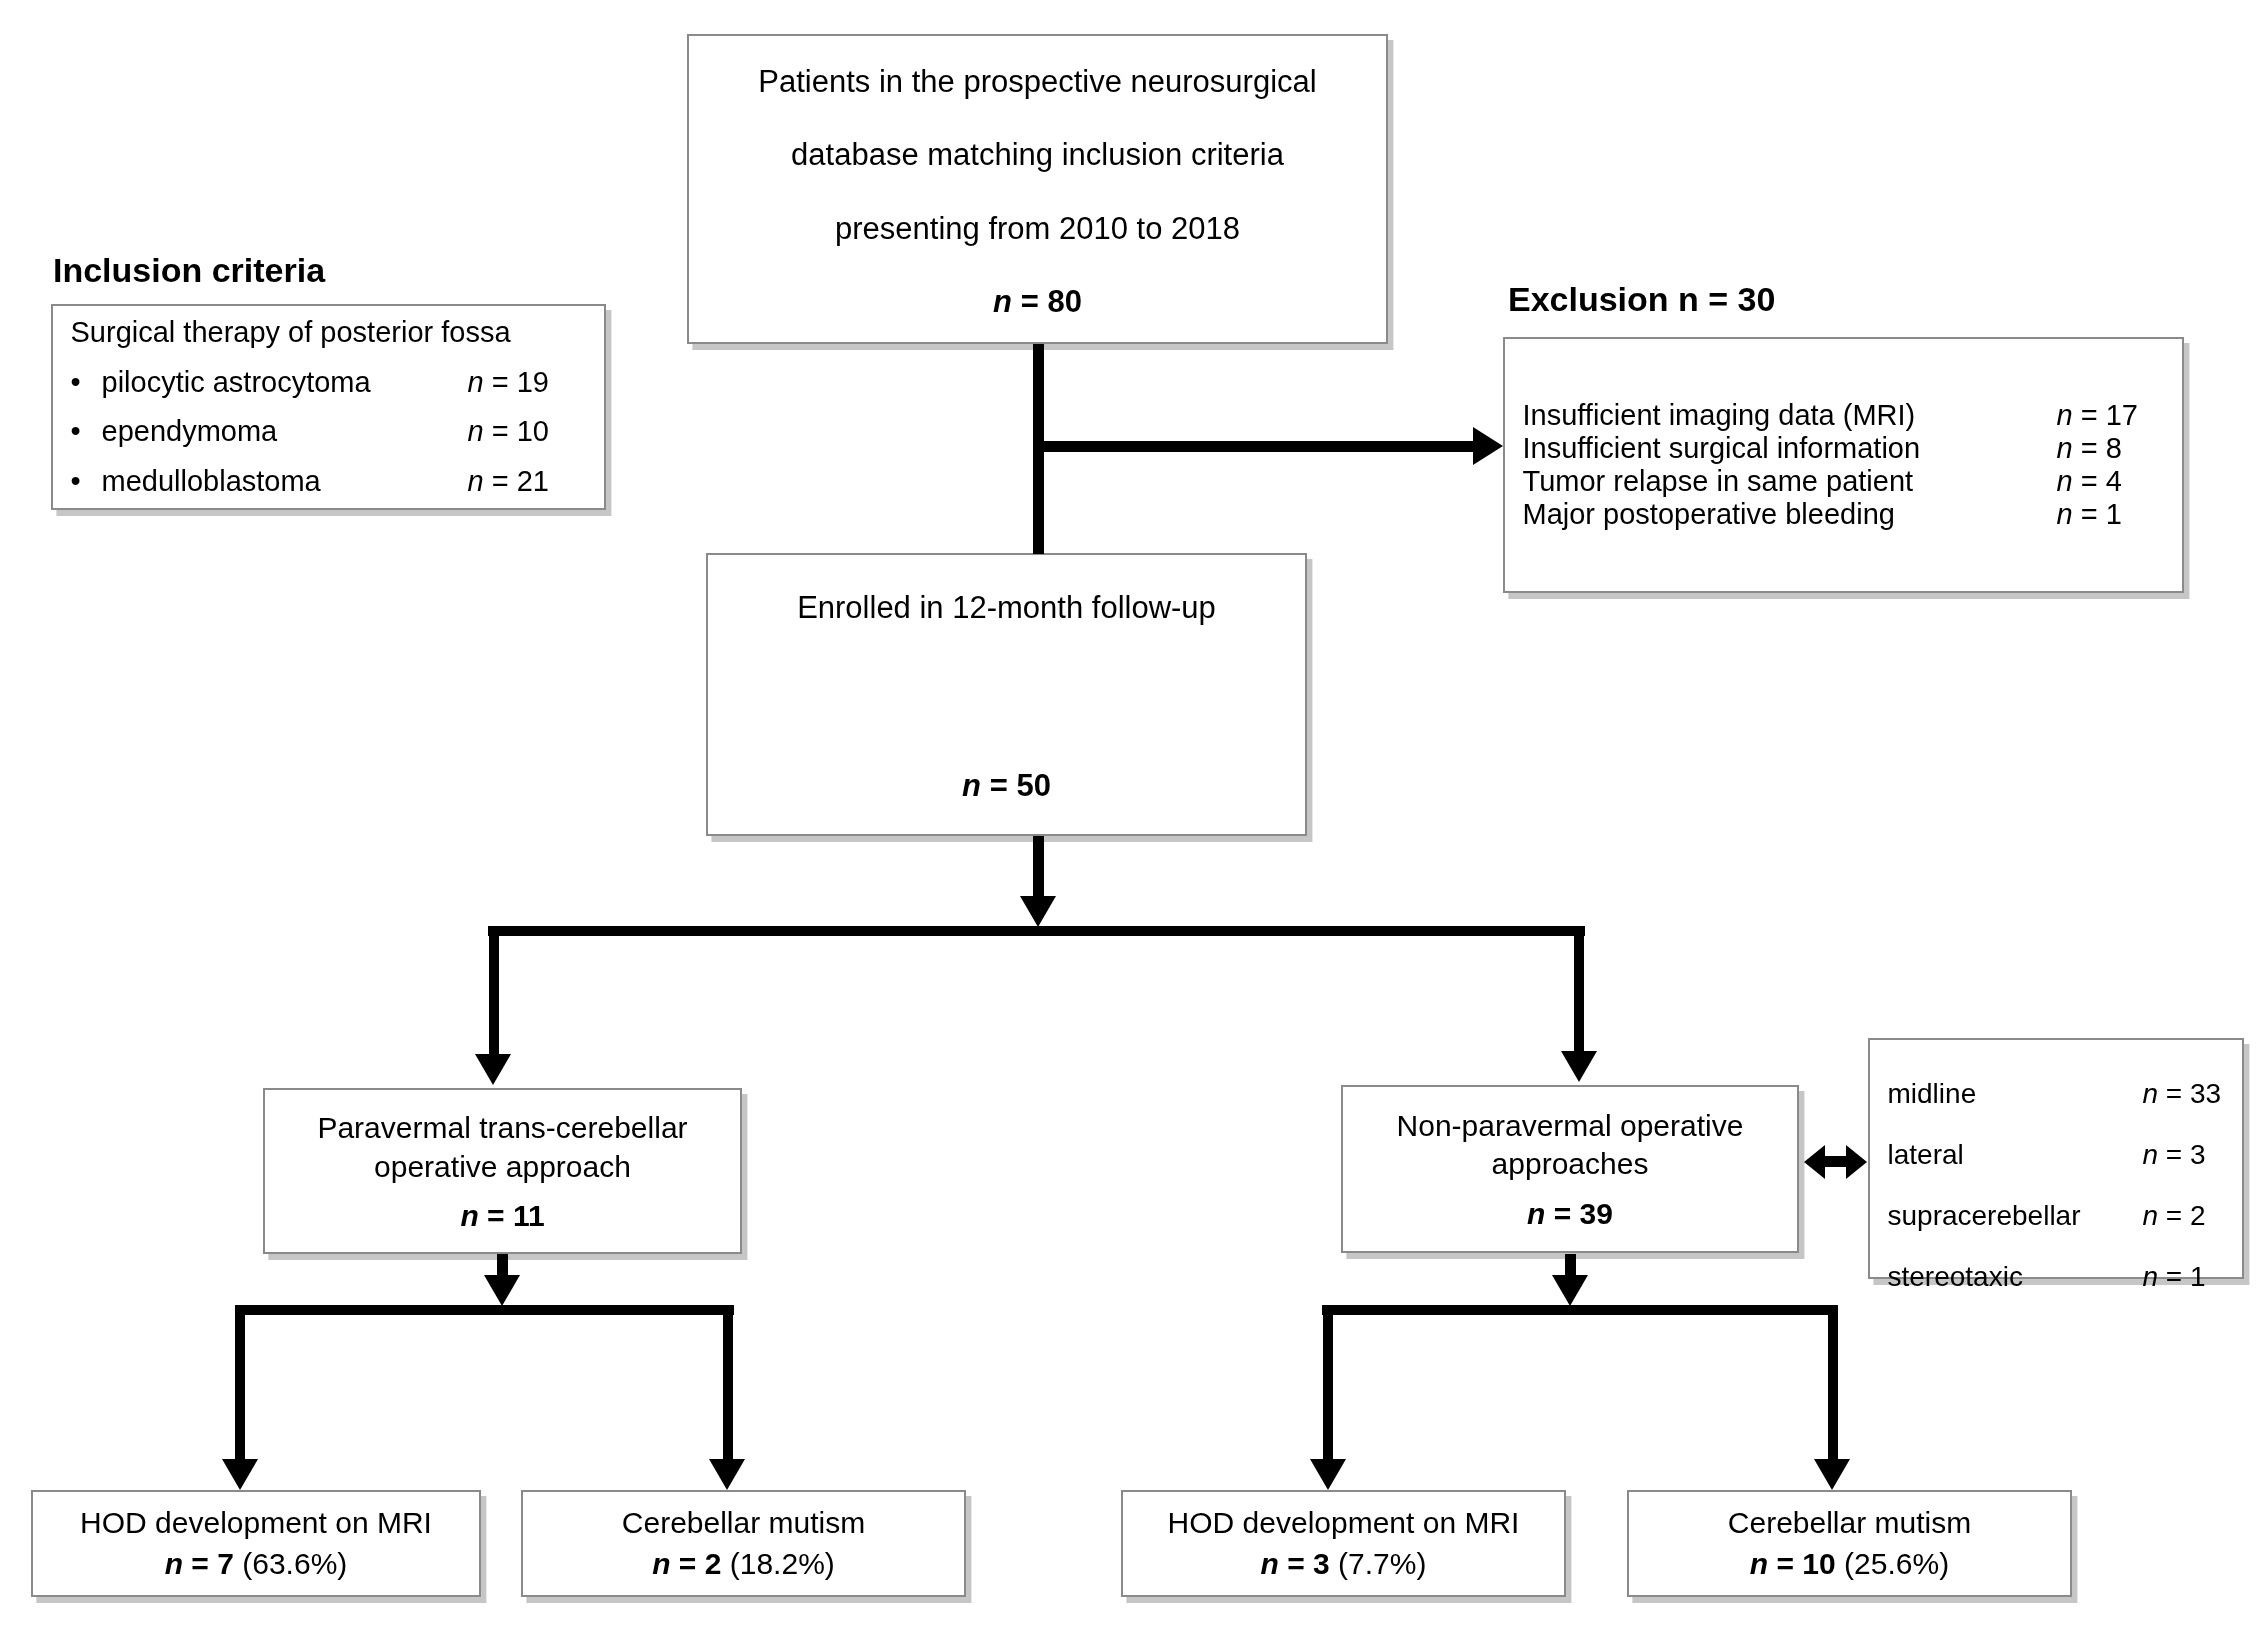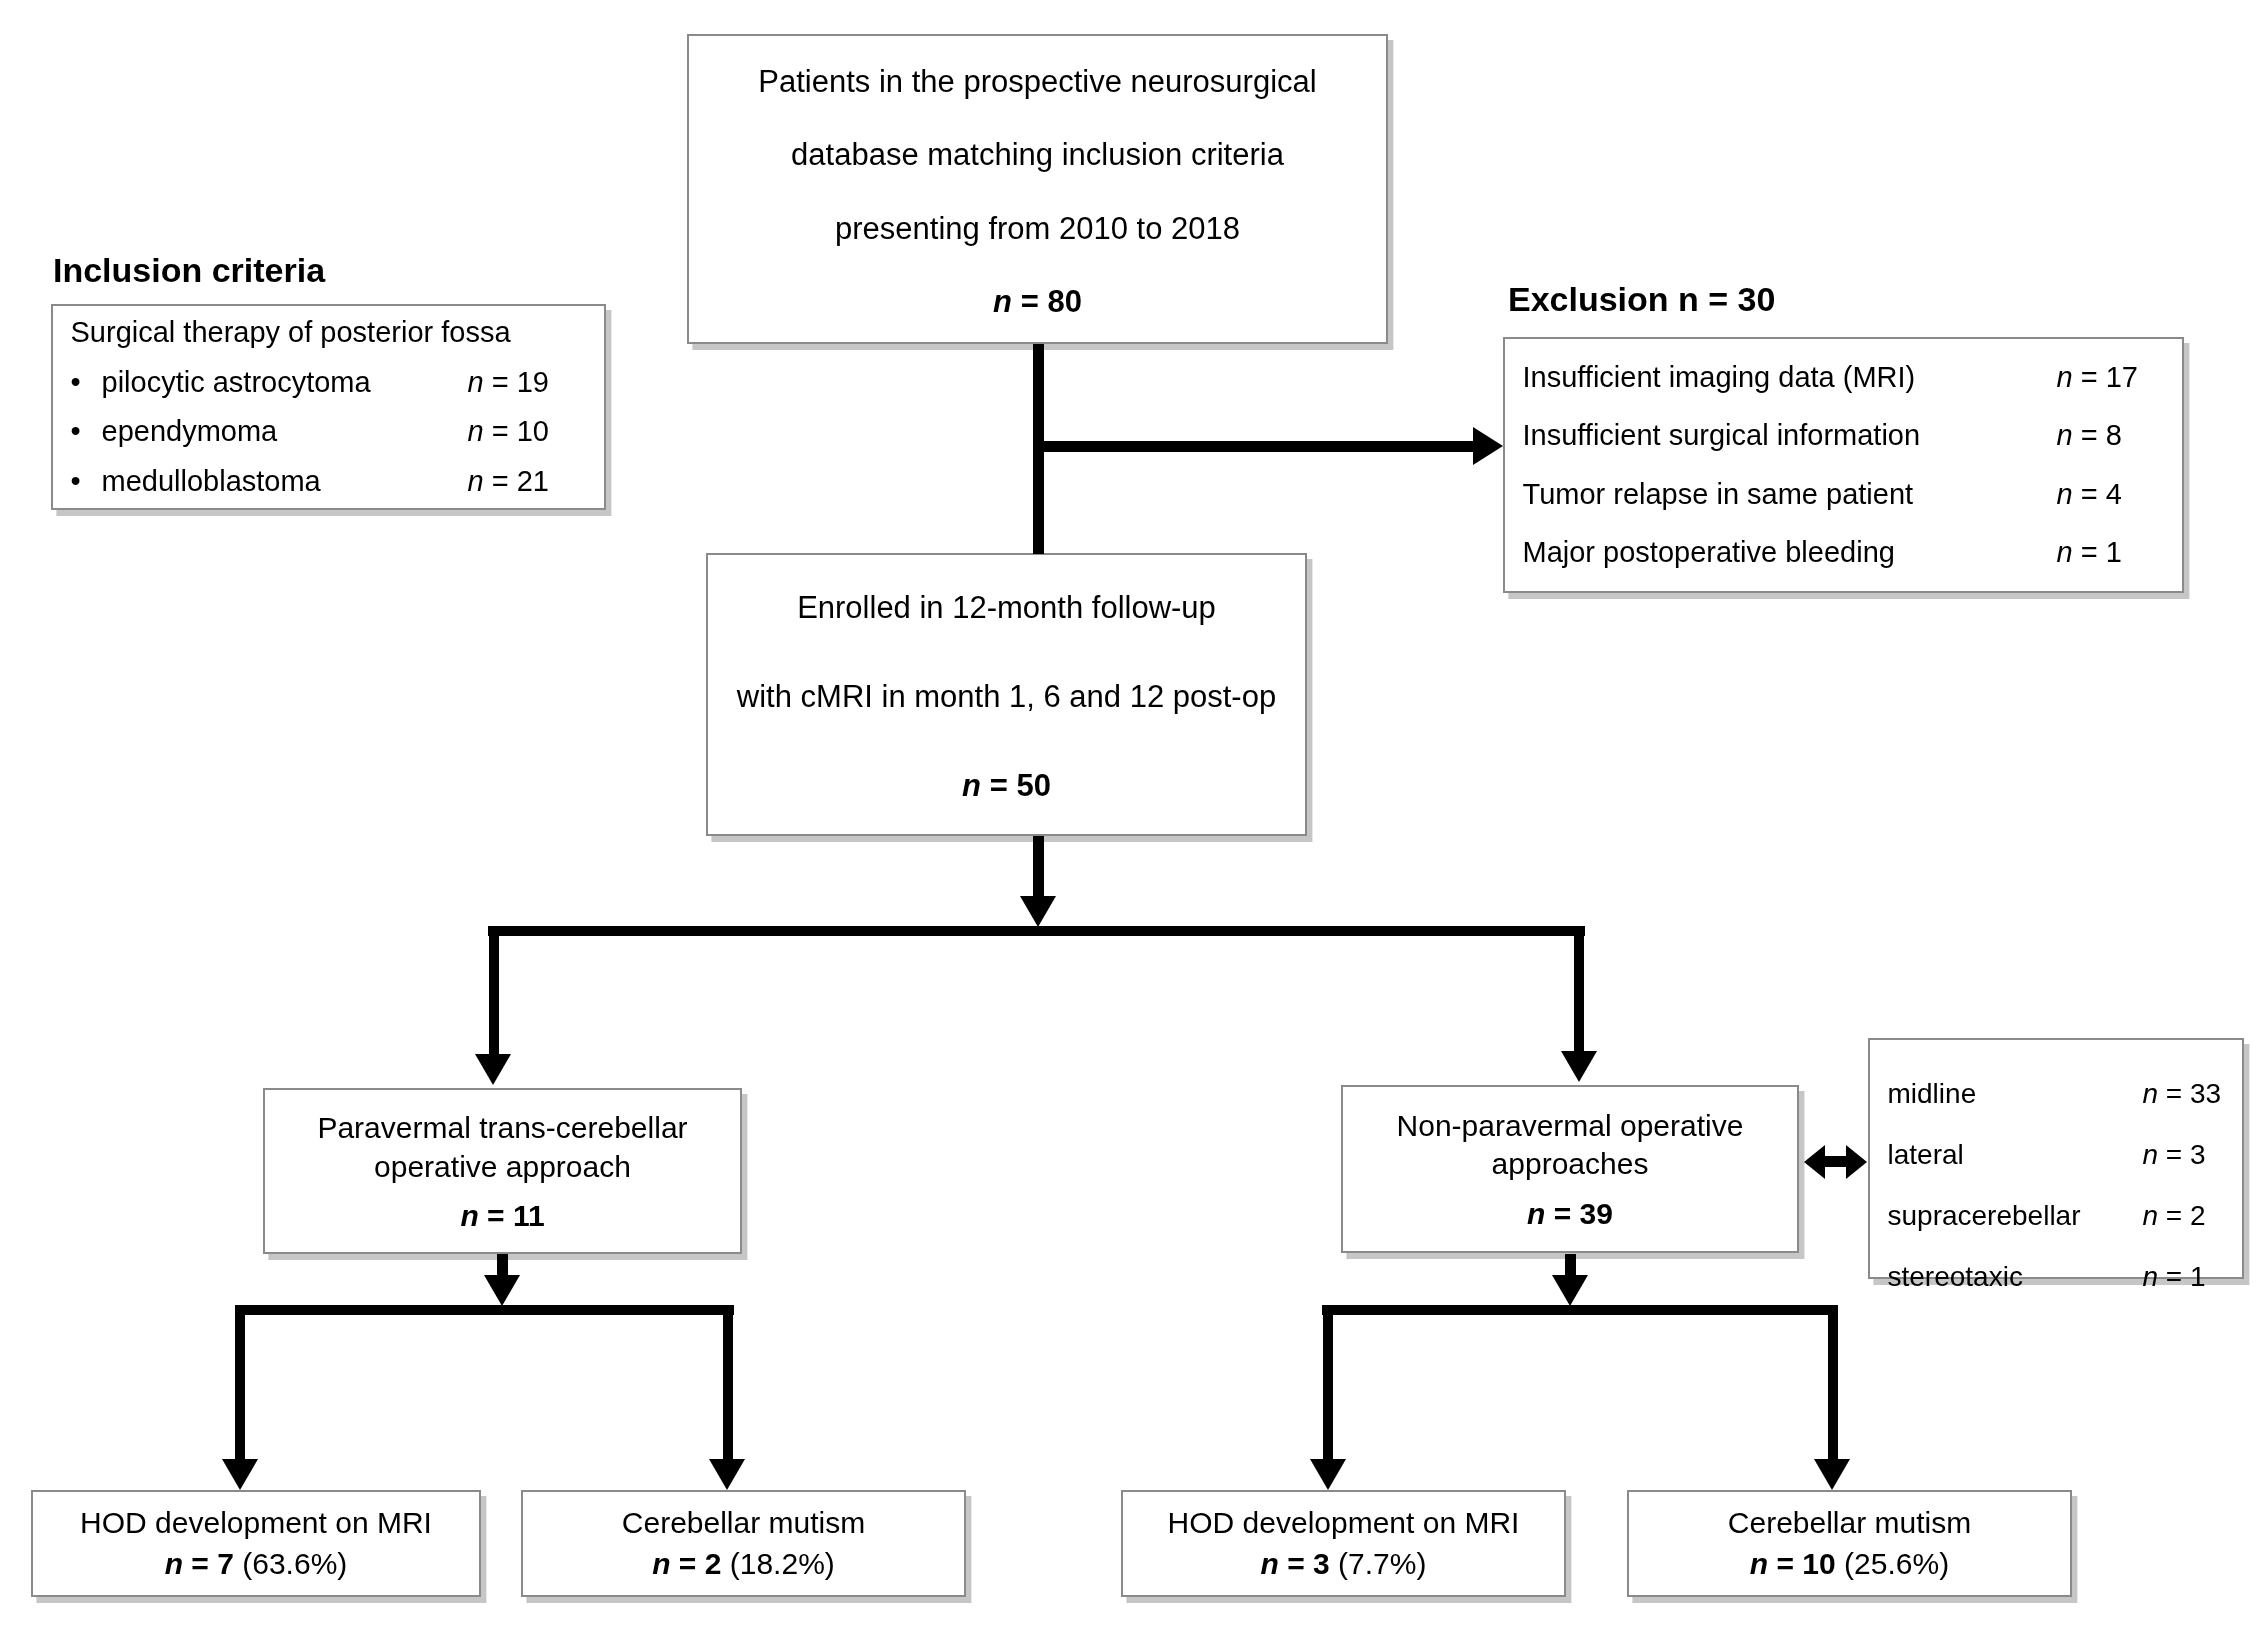--- a/index.html
+++ b/index.html
@@ -28,21 +28,21 @@
   .lrow { display:grid; align-items:center; }
   .exc-row  { grid-template-columns:1fr 108px; font-size:29px; }
   .side-row { grid-template-columns:1fr 82px; font-size:28px;margin-top:29px; }
   .inc-head { font-size:29px; }
   .inc-row  { grid-template-columns:31px 1fr 119px; font-size:29px; }
   .nowrap { white-space:nowrap; overflow:hidden; }
 
   .top-box   { left:687px; top:34px;  width:701px; height:310px; font-size:31px; justify-content:space-between; padding:28px 12px 21.6px; }
   .mid-box   { left:706px; top:553px; width:601px;  height:283px; font-size:31px; justify-content:space-between; padding:35px 10.8px 30px; }
   .inc-box   { left:51px;   top:304px; width:555px;  height:206px;gap:16px; }
-  .exc-box   { left:1503px; top:337px; width:681px; height:256px; }
+  .exc-box   { left:1503px; top:337px; width:681px; height:256px;justify-content:center; }
   .side-box  { left:1868px; top:1038px; width:376px; height:241px; }
   .branch    { font-size:30px; justify-content:space-evenly; padding:6.7px 8px; }
   .lbranch   { left:263px;  top:1088px; width:479px; height:166px; }
   .rbranch   { left:1341px; top:1085px; width:458px; height:168px;text-align:center; }
   .outcome   { font-size:30px; justify-content:space-evenly; padding:8px 6.7px; top:1490px; height:107px;margin-left:16px; }
   .out-a { left:15px;   width:450px; }
   .out-b { left:505px;  width:445px; }
   .out-c { left:1105px; width:445px; }
   .out-d { left:1611px; width:445px; }
 
@@ -103,21 +103,20 @@
       <span class="nowrap"><span class="n">n</span> <span>= 4</span></span>
     </div>
     <div class="lrow exc-row">
       <span class="nowrap">Major postoperative bleeding</span>
       <span class="nowrap"><span class="n">n</span> <span>= 1</span></span>
     </div>
   </div>
 
   <div class="box ctr mid-box">
     <div class="bl">Enrolled in 12-month follow-up</div>
-    <div class="bl">with cMRI in month 1, 6 and 12 post-op</div>
     <div class="bl">
       <span class="n b">n</span>
       <span class="b">= 50</span>
     </div>
   </div>
 
   <div class="box ctr branch lbranch">
     <div class="title-2l">
       <div class="bl">Paravermal trans-cerebellar</div>
       <div class="bl">operative approach</div>

